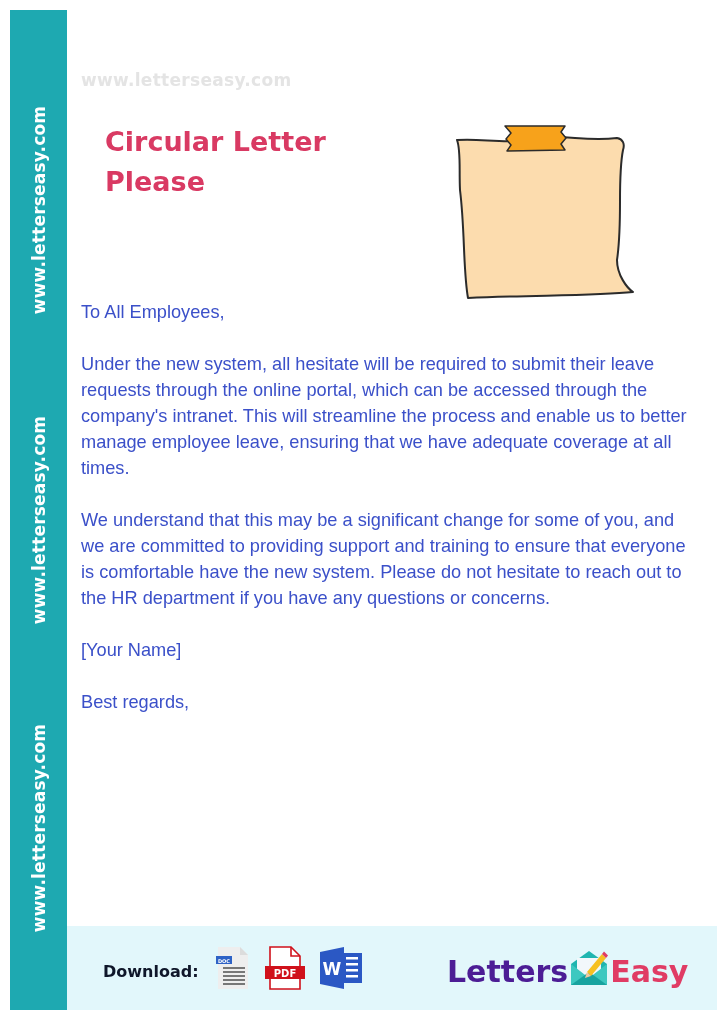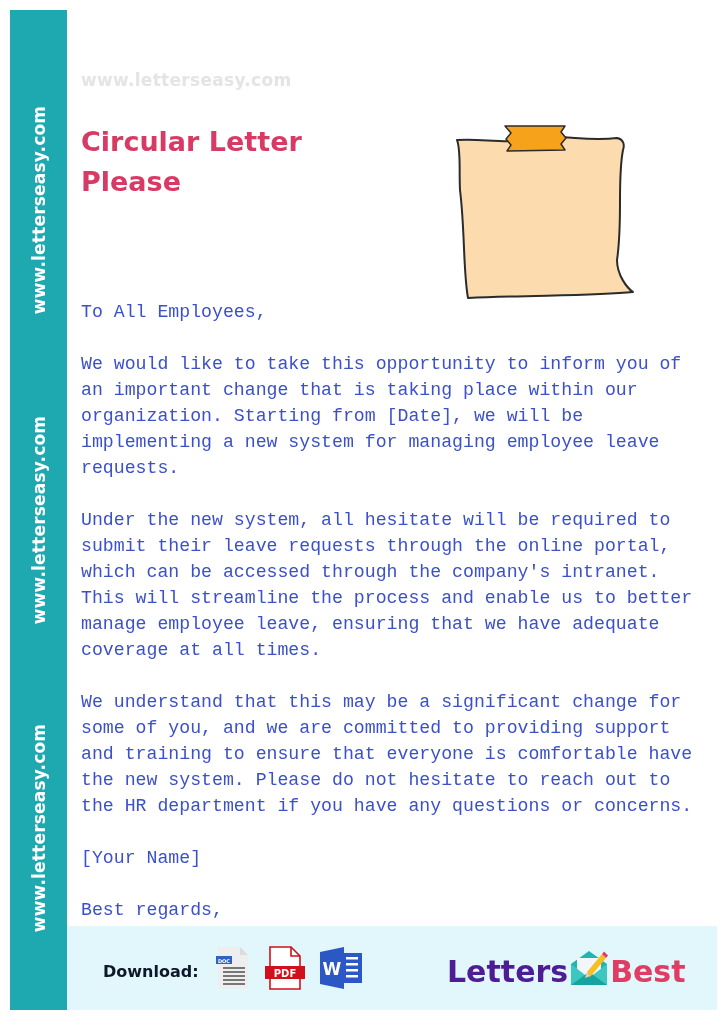--- a/index.html
+++ b/index.html
@@ -22,32 +22,32 @@
     .site-url {
       position: absolute; left: 81px; top: 70px;
       font-family: "DejaVu Sans", sans-serif; font-weight: bold; font-size: 17px;
       color: #e4e4e4; letter-spacing: 0.3px;
     }
     .title {
       position: absolute; left: 81px; top: 122px;
       font-family: "DejaVu Sans", sans-serif; font-weight: bold; font-size: 27px;
       line-height: 40px; color: #d93a63;
     }
-    .title span { display: block; }
+    .title span { display: block; margin-left: 24px; }
 
     .paper {
       position: absolute; left: 445px; top: 120px; width: 200px; height: 185px;
     }
 
     .letter {
       position: absolute; left: 81px; top: 299px; width: 620px;
       color: #3b50c9; font-family: "Liberation Sans", sans-serif;
       font-size: 18.2px; line-height: 26px;
     }
-    .letter p { margin-bottom: 26px; font-family: Liberation Mono, monospace; }
+    .letter p { margin-bottom: 26px; }
 
     .footer {
       position: absolute; left: 67px; top: 926px; width: 650px; height: 84px;
       background: #e2f7fb;
     }
     .download-label {
       position: absolute; left: 36px; top: 36px;
       font-family: "DejaVu Sans", sans-serif; font-weight: bold; font-size: 16px;
       color: #0f172a;
     }
@@ -81,21 +81,20 @@
   <span>Please</span>
 </div>
 
 <svg class="paper" viewBox="0 0 200 185">
   <path d="M12 20 C 40 18, 60 25, 95 18 C 120 14, 140 22, 172 18 C 178 19, 180 24, 178 30 C 172 60, 178 100, 172 140 C 172 155, 182 168, 188 172 C 150 176, 90 175, 23 178 C 18 150, 20 110, 15 70 C 14 50, 16 30, 12 20 Z" fill="#fcdcae" stroke="#2b2b2b" stroke-width="2" stroke-linejoin="round"></path>
   <path d="M60 6 L 120 6 L 116 12 L 121 18 L 116 24 L 120 30 L 62 31 L 66 25 L 61 19 L 66 13 Z" fill="#f7a21b" stroke="#2b2b2b" stroke-width="1.5" stroke-linejoin="round"></path>
 </svg>
 
 <div class="letter">
   <p>To All Employees,</p>
-  <p>We would like to take this opportunity to inform you of an important change that is taking place within our organization. Starting from [Date], we will be implementing a new system for managing employee leave requests.</p>
   <p>Under the new system, all hesitate will be required to submit their leave requests through the online portal, which can be accessed through the company's intranet. This will streamline the process and enable us to better manage employee leave, ensuring that we have adequate coverage at all times.</p>
   <p>We understand that this may be a significant change for some of you, and we are committed to providing support and training to ensure that everyone is comfortable have the new system. Please do not hesitate to reach out to the HR department if you have any questions or concerns.</p>
   <p>[Your Name]</p>
   <p>Best regards,</p>
 </div>
 
 <div class="footer">
   <div class="download-label">Download:</div>
 
   <svg class="file-icon doc-icon" viewBox="0 0 34 44">
@@ -129,15 +128,15 @@
 
   <div class="brand">
     <span class="letters">Letters</span><svg class="env" viewBox="0 0 42 40">
       <path d="M3 16 L21 3 L39 16 V37 H3 Z" fill="#1fb5b0"></path>
       <path d="M9 10 H33 V28 H9 Z" fill="#f2f7fb"></path>
       <path d="M3 16 L21 30 L39 16 V37 H3 Z" fill="#3cc8c0"></path>
       <path d="M3 37 L21 24 L39 37 Z" fill="#17a39f"></path>
       <path d="M19 24 L34 6 L38 10 L23 28 Z" fill="#f6c022"></path>
       <path d="M34 6 L36 3.5 L40 7.5 L38 10 Z" fill="#e03c64"></path>
       <path d="M19 24 L23 28 L17 30 Z" fill="#f2c9a0"></path>
-    </svg><span class="easy">Best</span>
+    </svg><span class="easy">Easy</span>
   </div>
 </div>
 
 </body></html>

